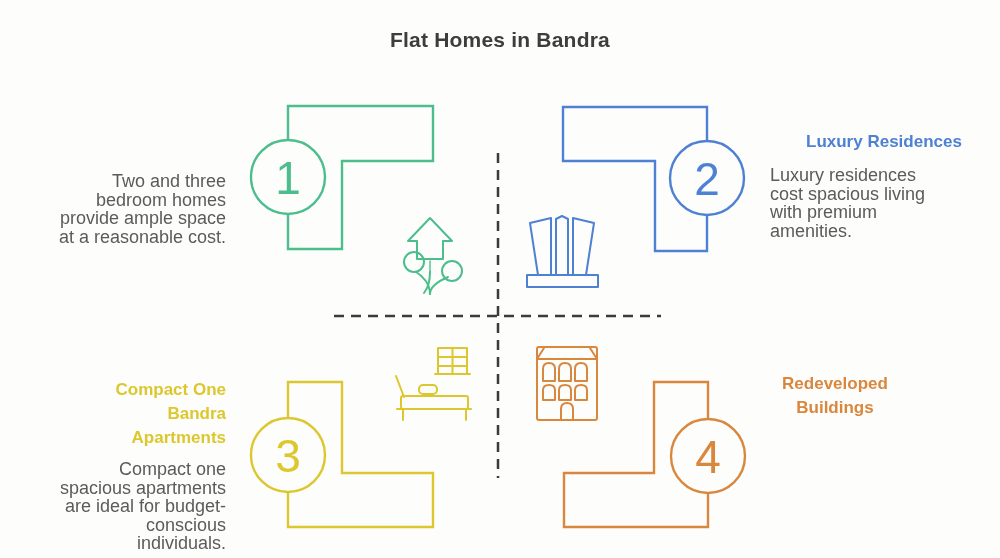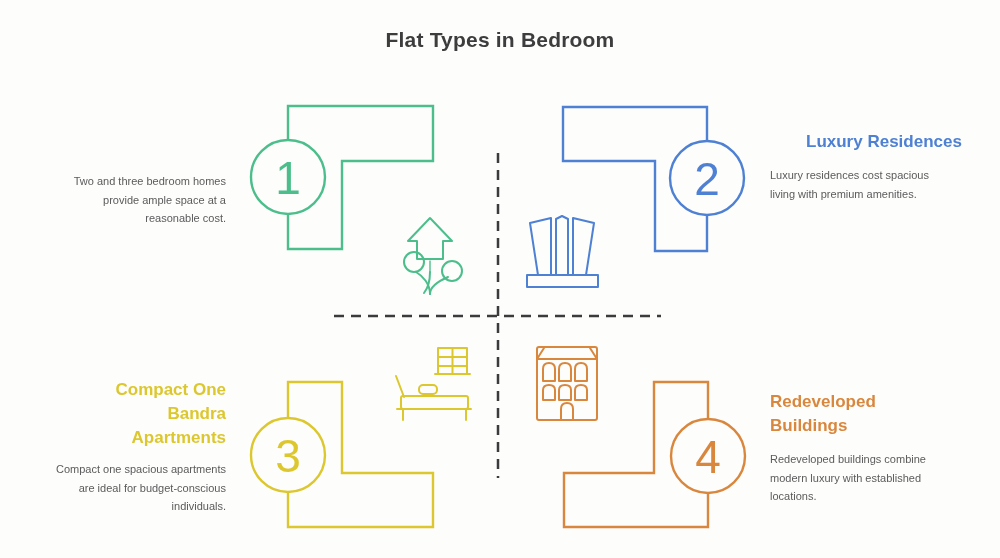--- a/index.html
+++ b/index.html
@@ -11,46 +11,46 @@
     overflow:hidden;
   }
   .stage { position:absolute; left:0; top:0; width:1000px; height:558px; }
   .title {
     position:absolute; left:0; top:28px; width:1000px;
     text-align:center; font-size:21px; font-weight:700; color:#3d3d3d;
     letter-spacing:.2px;
   }
   svg.art { position:absolute; left:0; top:0; width:1000px; height:558px; }
   .quad-head { position:absolute; font-size:17px; font-weight:600; line-height:24px; }
-  .quad-body { position:absolute; font-size:11px; line-height:18.5px; color:#5b5b5b; }
+  .quad-body { position:absolute; font-size:18px; line-height:18.5px; color:#5b5b5b; }
   .align-r { text-align:right; }
   .align-l { text-align:left; }
   .c-green  { color:#4cbe8b; }
   .c-blue   { color:#4e80d3;margin-left:36px; }
   .c-yellow { color:#dcc72e; }
   .c-orange { color:#d9873d; }
   .head-1 { left:71px;  top:113px; width:155px; }
   .body-1 { left:56px;  top:172px; width:170px; }
   .head-2 { left:770px; top:130px; width:200px; }
   .body-2 { left:770px; top:166px; width:165px; }
   .head-3 { left:101px; top:378px; width:125px; }
   .body-3 { left:56px;  top:460px; width:170px; }
-  .head-4 { left:770px; top:390px; width:130px; }
+  .head-4 { left:770px; top:372px; width:130px;text-align:center; }
   .body-4 { left:770px; top:450px; width:168px; }
   .num {
     font-family:"Liberation Sans", sans-serif;
     font-size:46px; font-weight:400;
   }
 </style>
 </head>
 <body>
 
 <div class="stage">
 
-  <div class="title">Flat Types in Bedroom</div>
+  <div class="title">Flat Homes in Bandra</div>
 
   <svg class="art" viewBox="0 0 1000 558" fill="none">
 
     <path d="M498 153 V478" stroke="#3b3b3b" stroke-width="2.5" stroke-dasharray="10 7"></path>
     <path d="M334 316 H661" stroke="#3b3b3b" stroke-width="2.5" stroke-dasharray="10 7"></path>
 
     <g stroke="#4cbe8b" stroke-width="2.4" stroke-linejoin="miter">
       <polygon points="288,106 433,106 433,161 342,161 342,249 288,249"></polygon>
       <circle cx="288" cy="177" r="37" fill="#fdfdfc"></circle>
     </g>
@@ -122,15 +122,14 @@
 
   <div class="quad-body align-r body-1">Two and three bedroom homes provide ample space at a reasonable cost.</div>
 
   <div class="quad-head align-l c-blue head-2">Luxury Residences</div>
   <div class="quad-body align-l body-2">Luxury residences cost spacious living with premium amenities.</div>
 
   <div class="quad-head align-r c-yellow head-3">Compact One Bandra Apartments</div>
   <div class="quad-body align-r body-3">Compact one spacious apartments are ideal for budget-conscious individuals.</div>
 
   <div class="quad-head align-l c-orange head-4">Redeveloped Buildings</div>
-  <div class="quad-body align-l body-4">Redeveloped buildings combine modern luxury with established locations.</div>
 
 </div>
 
 </body></html>

